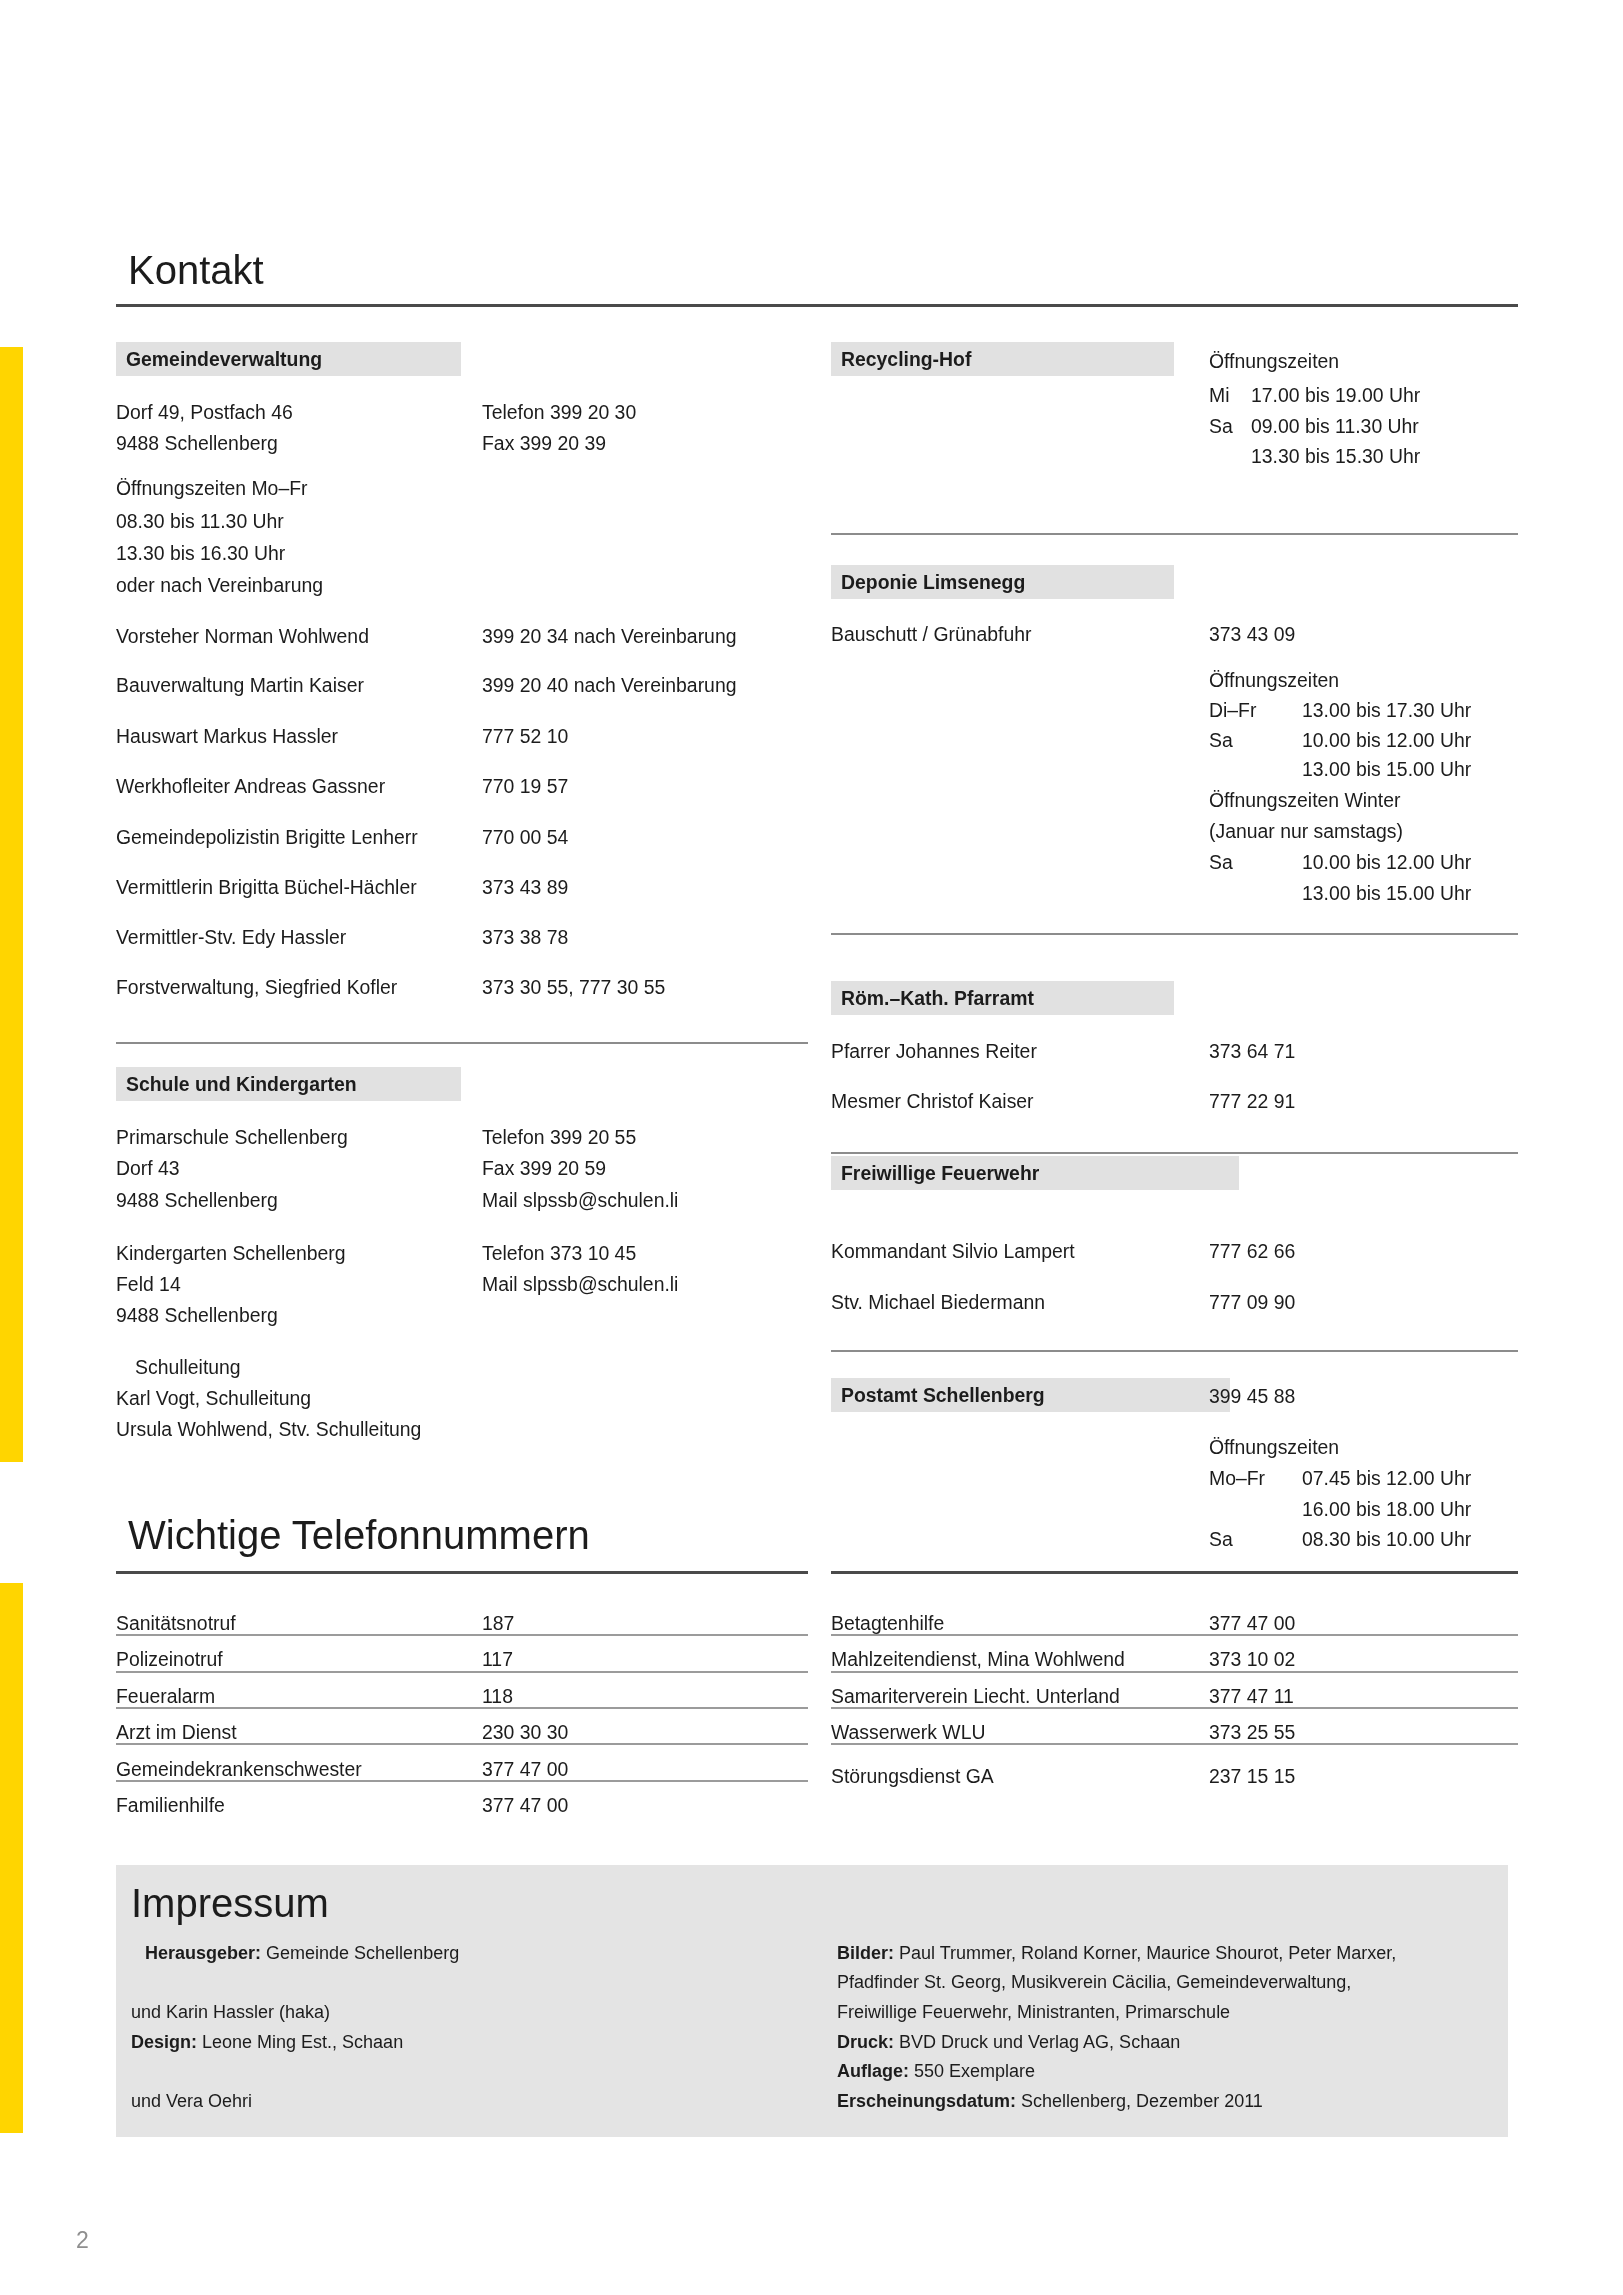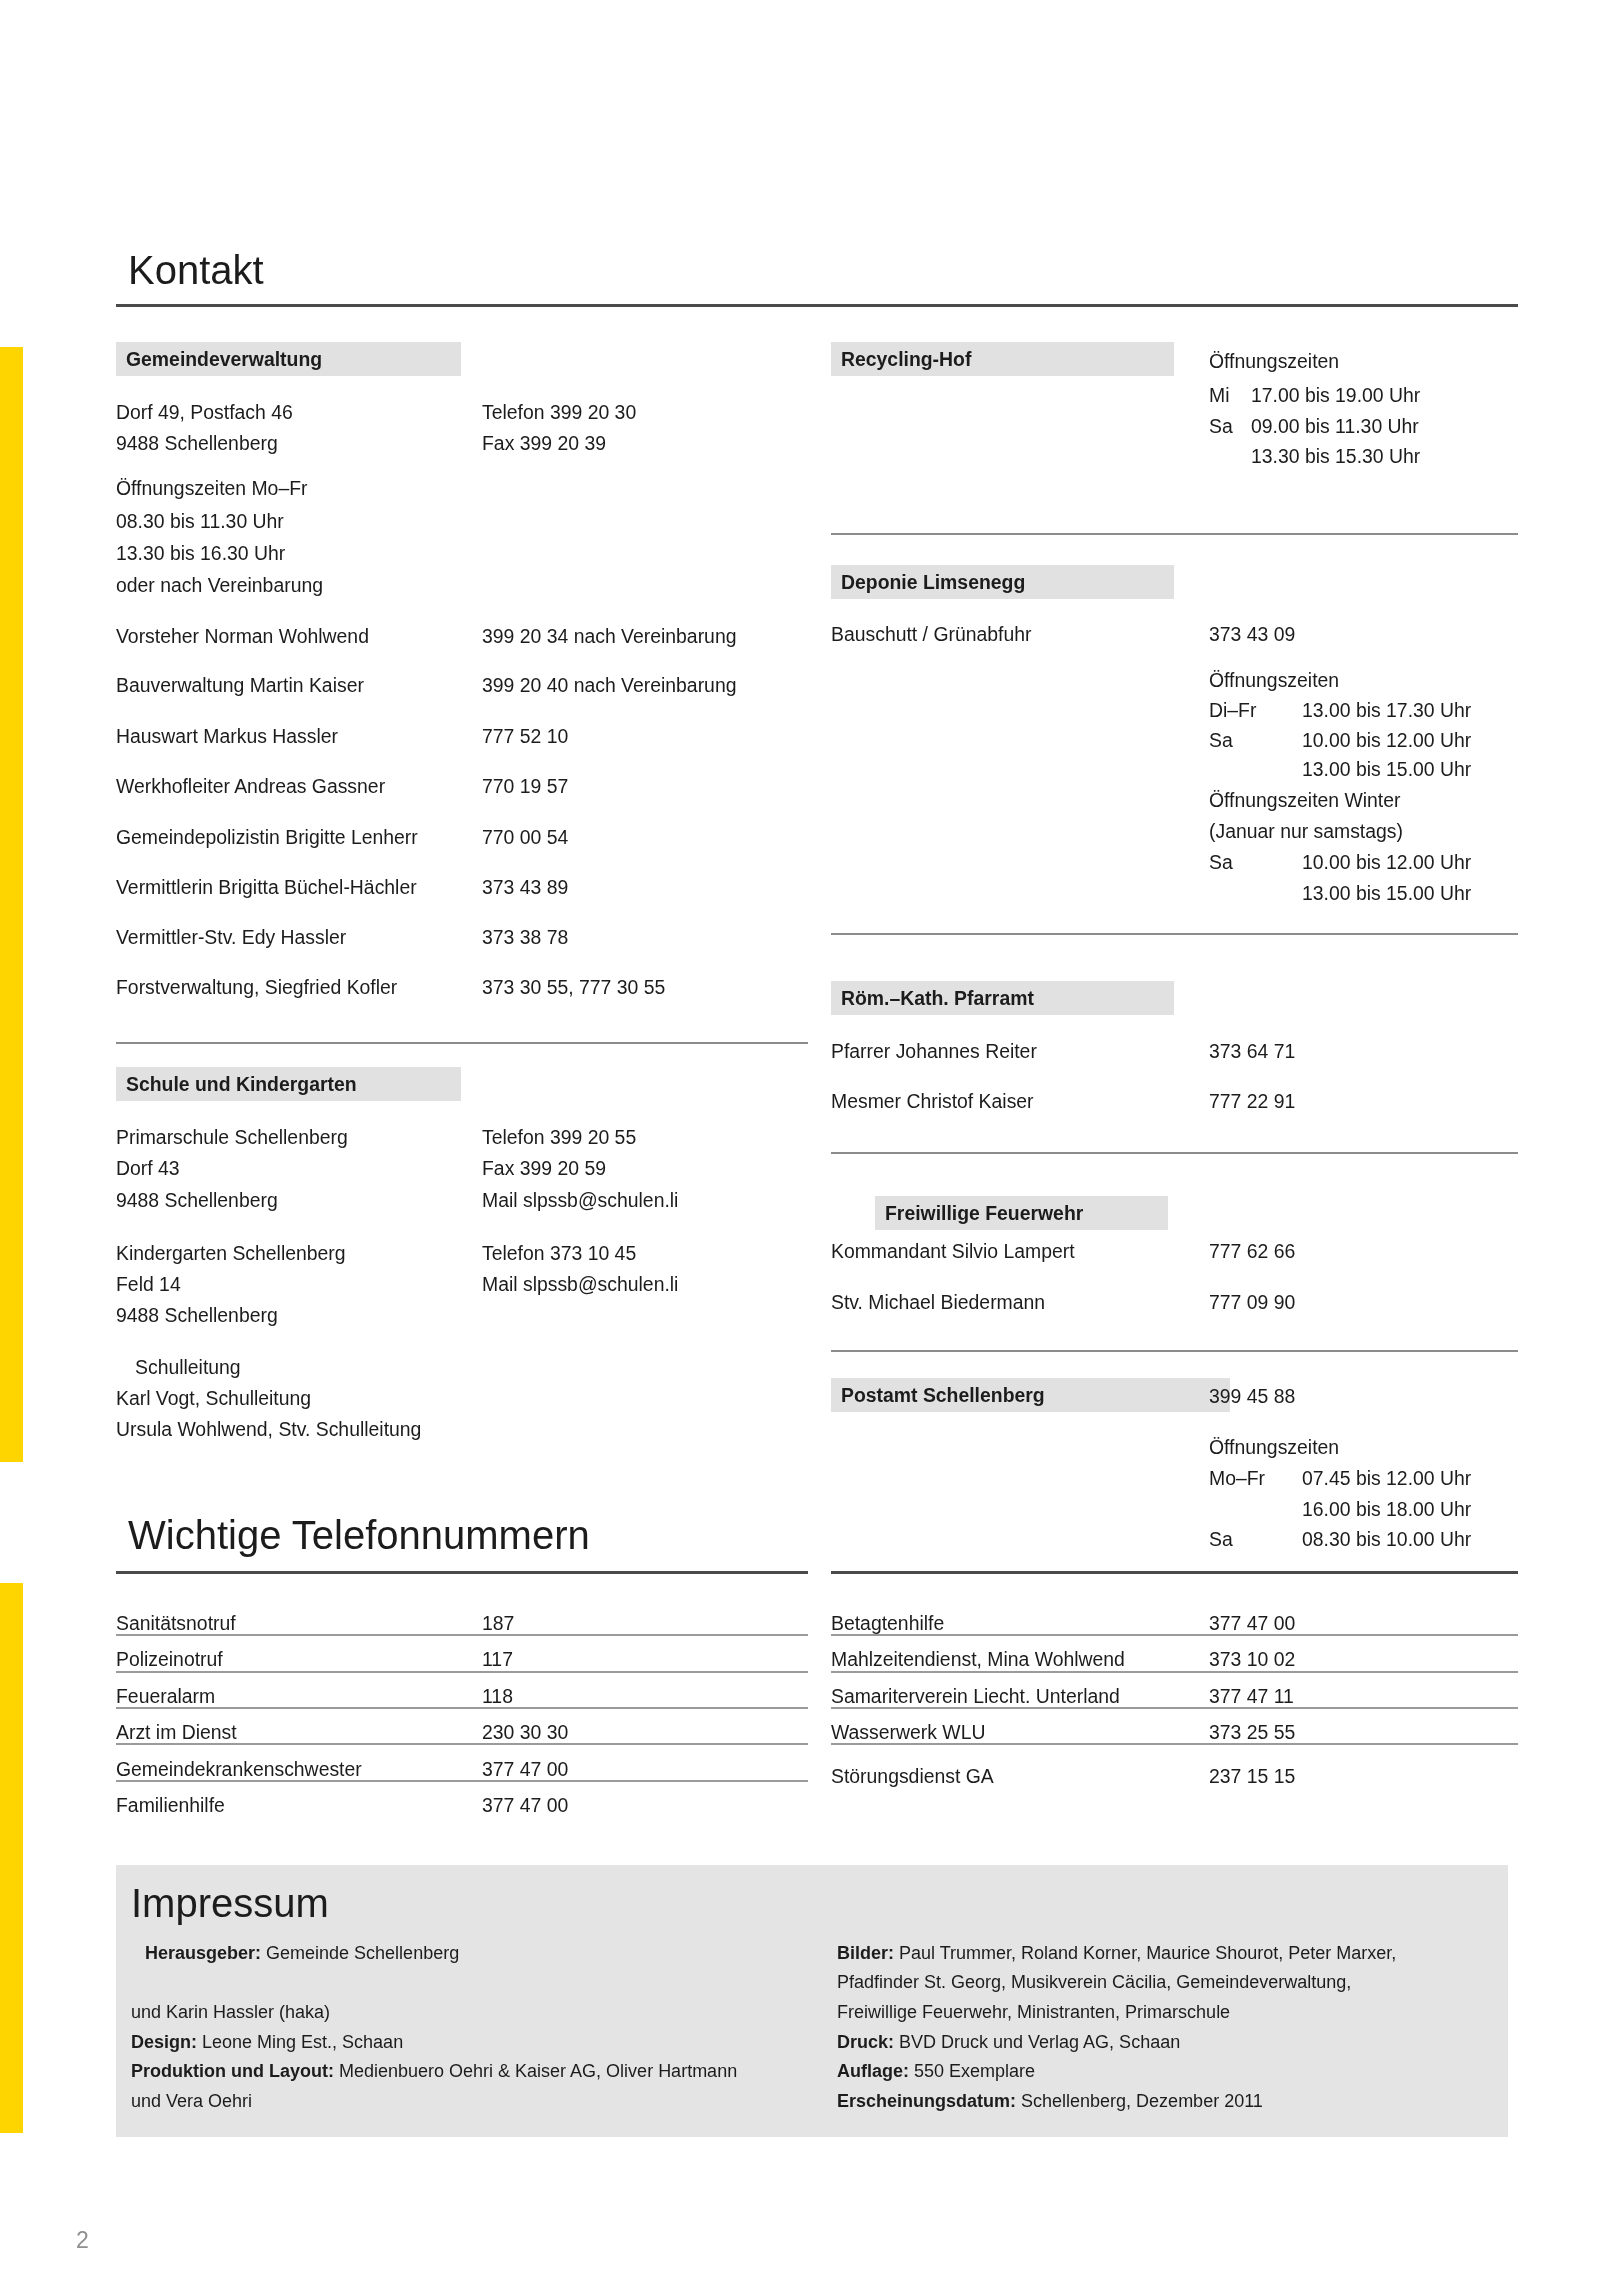--- a/index.html
+++ b/index.html
@@ -101,21 +101,21 @@
   <div class="abs rule2" style="left:831px;top:933px;width:687px;"></div>
 
   <div class="abs bar" style="left:831px;top:981px;width:343px;">Röm.–Kath. Pfarramt</div>
   <div class="abs t" style="left:831px;top:1036px;">Pfarrer Johannes Reiter</div>
   <div class="abs t" style="left:1209px;top:1036px;">373 64 71</div>
   <div class="abs t" style="left:831px;top:1086px;">Mesmer Christof Kaiser</div>
   <div class="abs t" style="left:1209px;top:1086px;">777 22 91</div>
 
   <div class="abs rule2" style="left:831px;top:1152px;width:687px;"></div>
 
-  <div class="abs bar" style="left:831px;top:1196px;width:293px;margin-left:44px;">Freiwillige Feuerwehr</div>
+  <div class="abs bar" style="left:831px;top:1156px;width:408px;">Freiwillige Feuerwehr</div>
   <div class="abs t" style="left:831px;top:1236px;">Kommandant Silvio Lampert</div>
   <div class="abs t" style="left:1209px;top:1236px;">777 62 66</div>
   <div class="abs t" style="left:831px;top:1287px;">Stv. Michael Biedermann</div>
   <div class="abs t" style="left:1209px;top:1287px;">777 09 90</div>
 
   <div class="abs rule2" style="left:831px;top:1350px;width:687px;"></div>
 
   <div class="abs bar" style="left:831px;top:1378px;width:399px;">Postamt Schellenberg</div>
   <div class="abs t" style="left:1209px;top:1381px;">399 45 88</div>
   <div class="abs t" style="left:1209px;top:1432px;">Öffnungszeiten</div>
@@ -159,21 +159,20 @@
   <div class="abs rulet" style="left:831px;top:1743px;width:687px;"></div>
   <div class="abs t" style="left:831px;top:1761px;">Störungsdienst GA</div>
   <div class="abs t" style="left:1209px;top:1761px;">237 15 15</div>
 
   <div class="abs impbox" style="left:116px;top:1865px;width:1392px;height:272px;"></div>
   <div class="abs impt" style="left:131px;top:1882px;">Impressum</div>
 
   <div class="abs imp" style="left:131px;top:1938px;margin-left:14px;"><span class="b">Herausgeber:</span><span> Gemeinde Schellenberg</span></div>
   <div class="abs imp" style="left:131px;top:1997px;"><span class="b"></span><span>und Karin Hassler (haka)</span></div>
   <div class="abs imp" style="left:131px;top:2027px;"><span class="b">Design:</span><span> Leone Ming Est., Schaan</span></div>
-  <div class="abs imp" style="left:131px;top:2056px;"><span class="b">Produktion und Layout:</span><span> Medienbuero Oehri &amp; Kaiser AG, Oliver Hartmann</span></div>
   <div class="abs imp" style="left:131px;top:2086px;"><span class="b"></span><span>und Vera Oehri</span></div>
 
   <div class="abs imp" style="left:837px;top:1938px;"><span class="b">Bilder:</span><span> Paul Trummer, Roland Korner, Maurice Shourot, Peter Marxer,</span></div>
   <div class="abs imp" style="left:837px;top:1967px;"><span class="b"></span><span>Pfadfinder St. Georg, Musikverein Cäcilia, Gemeindeverwaltung,</span></div>
   <div class="abs imp" style="left:837px;top:1997px;"><span class="b"></span><span>Freiwillige Feuerwehr, Ministranten, Primarschule</span></div>
   <div class="abs imp" style="left:837px;top:2027px;"><span class="b">Druck:</span><span> BVD Druck und Verlag AG, Schaan</span></div>
   <div class="abs imp" style="left:837px;top:2056px;"><span class="b">Auflage:</span><span> 550 Exemplare</span></div>
   <div class="abs imp" style="left:837px;top:2086px;"><span class="b">Erscheinungsdatum:</span><span> Schellenberg, Dezember 2011</span></div>
 
   <div class="abs pgnum" style="left:76px;top:2227px;">2</div>

